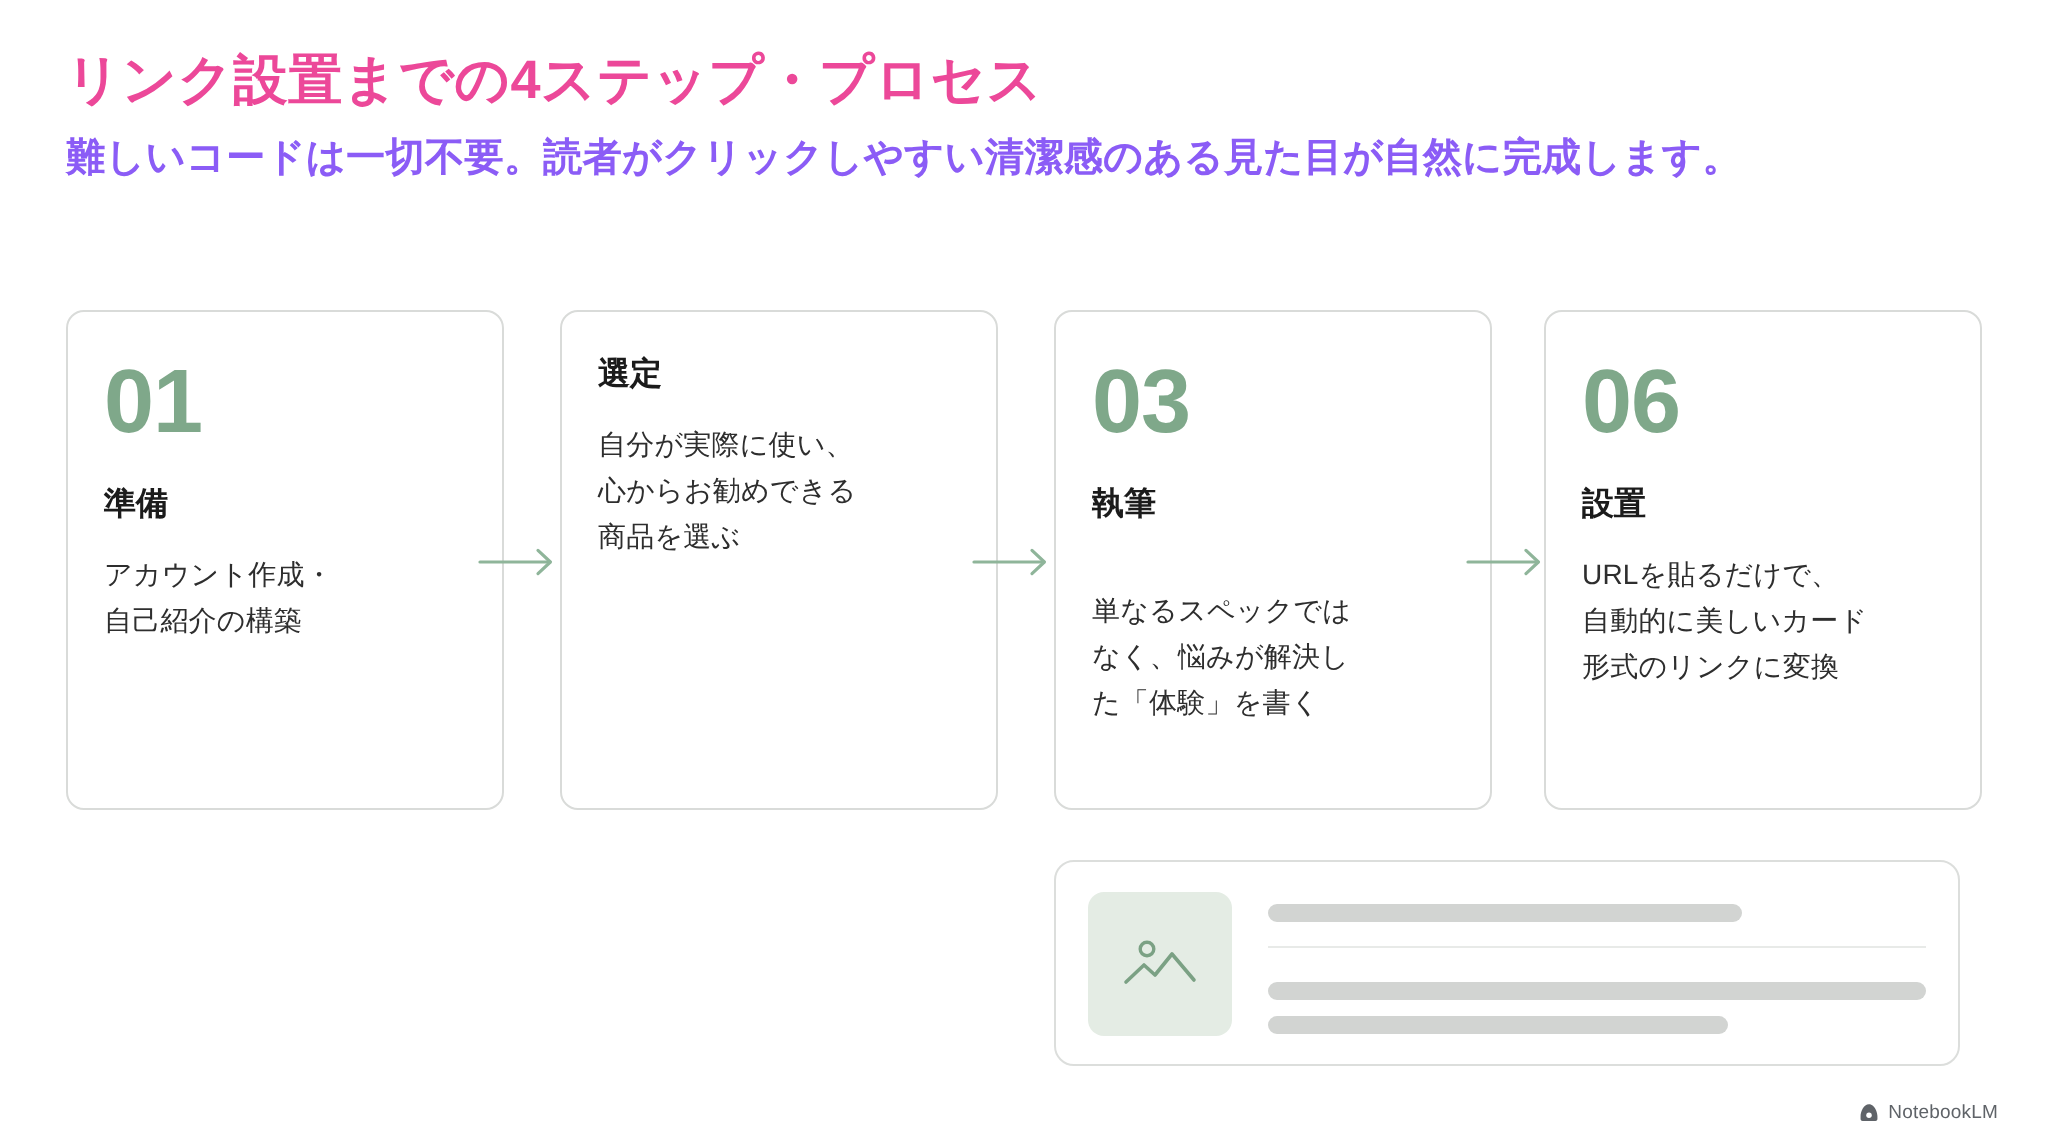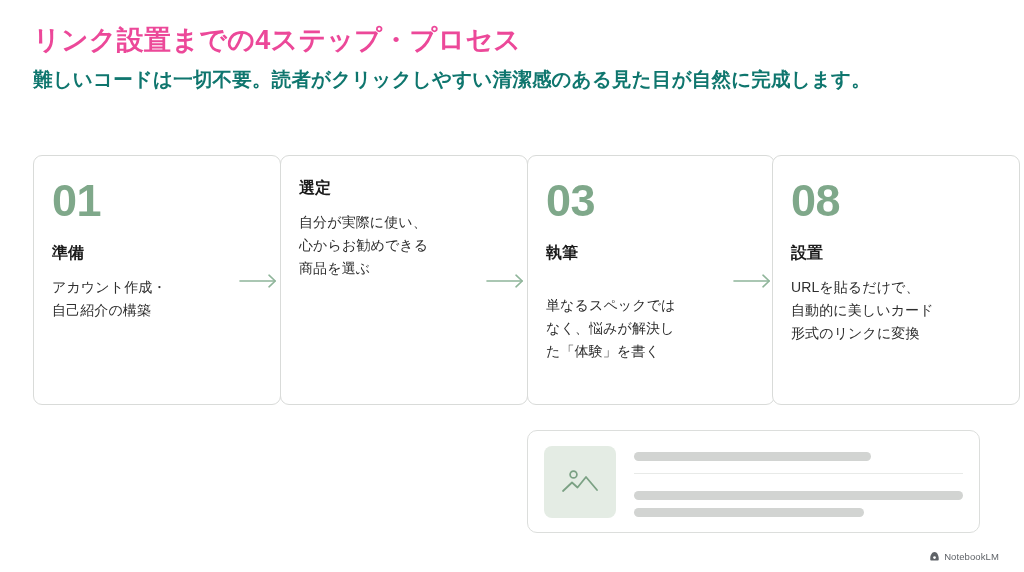--- a/index.html
+++ b/index.html
@@ -40,38 +40,38 @@
     color: #ec4899;
     line-height: 1.25;
     white-space: nowrap;
   }
 
   .slide-subtitle {
     margin-top: 9px;
     font-size: 19.5px;
     font-weight: 700;
     letter-spacing: 0.2px;
-    color: #0f766e;
+    color: #8b5cf6;
     line-height: 1.3;
     white-space: nowrap;
   }
 
   
   .steps {
     position: absolute;
     left: 33px;
     top: 155px;
     width: 947px;
     height: 250px;
   }
 
   .step-card {
     position: absolute;
     top: 0;
-    width: 248px;
+    width: 219px;
     height: 250px;
     background: #ffffff;
     border: 1px solid #d9dbd9;
     border-radius: 9px;
     padding: 22px 18px 0 18px;
   }
 
   .step-card.c0 { left: 0px; }
   .step-card.c1 { left: 247px; }
   .step-card.c2 { left: 494px; }
@@ -210,21 +210,21 @@
 
     <div class="step-card c2">
       <div class="step-number">03</div>
       <div class="step-heading">執筆</div>
       <div class="step-body" style="white-space: pre-line; margin-top: 32px;">単なるスペックでは
 なく、悩みが解決し
 た「体験」を書く</div>
     </div>
 
     <div class="step-card c3">
-      <div class="step-number">08</div>
+      <div class="step-number">06</div>
       <div class="step-heading">設置</div>
       <div class="step-body" style="white-space: pre-line;">URLを貼るだけで、
 自動的に美しいカード
 形式のリンクに変換</div>
     </div>
 
     <div class="step-arrow a0">
       <svg width="44" height="16" viewBox="0 0 44 16" fill="none">
         <path d="M1 8 H36" stroke="#8fb59a" stroke-width="1.6" stroke-linecap="round"></path>
         <path d="M30 2.2 L36.2 8 L30 13.8" stroke="#8fb59a" stroke-width="1.6" stroke-linecap="round" stroke-linejoin="round" fill="none"></path>

